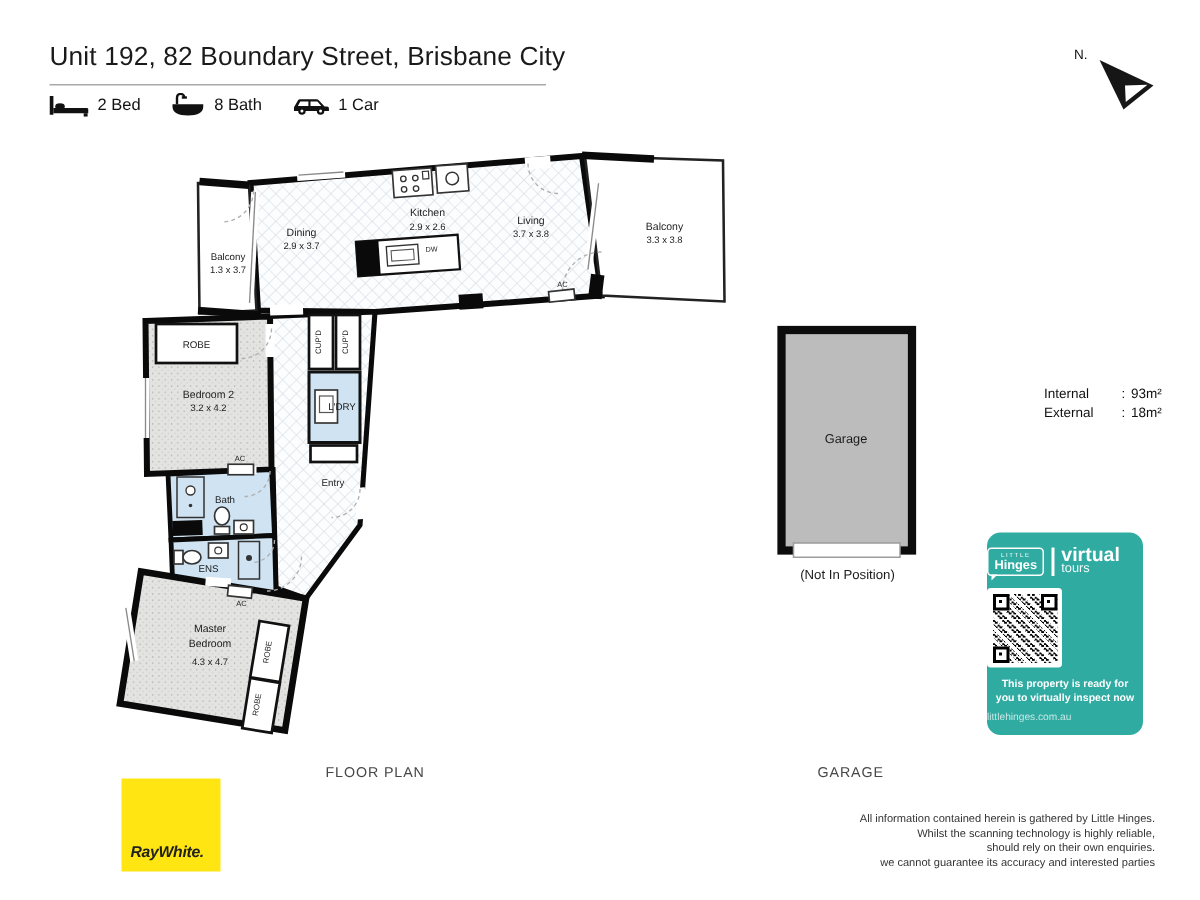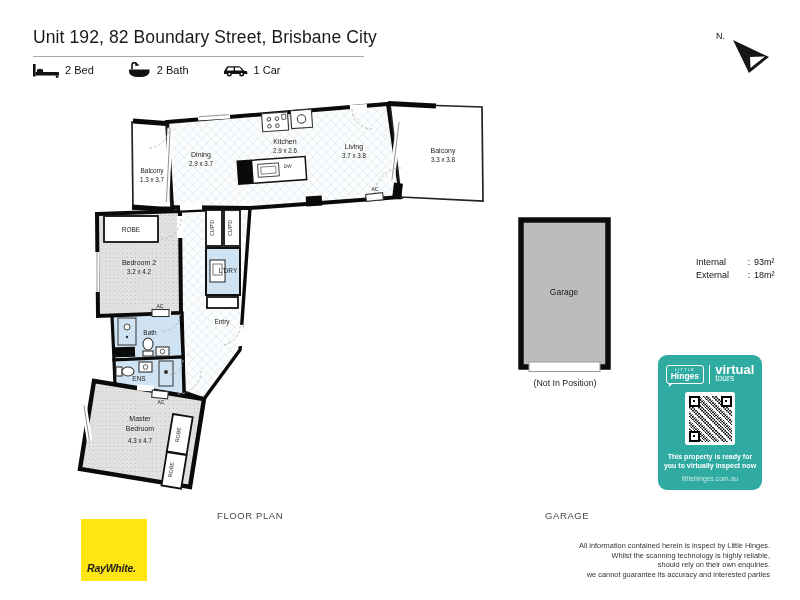--- a/index.html
+++ b/index.html
@@ -2,35 +2,35 @@
 <html><head>
 <meta charset="utf-8">
 <style>
   html,body{margin:0;padding:0;background:#fff;}
   #stage{position:relative;width:800px;height:600px;background:#fff;overflow:hidden;
          font-family:"Liberation Sans",sans-serif;color:#1b1b1b;}
   .abs{position:absolute;}
   
   #title{left:33px;top:27px;font-size:17.5px;color:#1a1a1a;letter-spacing:.1px;}
   #title-rule{left:33px;top:56px;width:331px;height:1px;background:#a9a9a9;}
-  .feat-row{left:33px;top:62px;display:flex;align-items:center;gap:20px;}
+  .feat-row{left:33px;top:62px;display:flex;align-items:center;gap:6px;}
   .feat{display:flex;align-items:center;gap:6px;margin-right:14px;}
   .feat-label{font-size:11px;color:#111;}
   .feat svg{display:block;}
   
   .caption{font-size:9.5px;letter-spacing:.6px;color:#474747;}
   #cap-floor{left:217px;top:510px;}
   #cap-garage{left:545px;top:510px;}
   
   #areas{left:696px;top:257px;display:grid;grid-template-columns:48px 10px 36px;
          grid-auto-rows:13px;font-size:9px;color:#101010;}
   #areas .sep{text-align:center;}
   
   #hinges{left:658px;top:355px;width:104px;height:135px;border-radius:9px;background:#2FABA2;
-          display:flex;flex-direction:column;align-items:center;box-sizing:border-box;padding-top:10px;}
+          display:flex;flex-direction:column;box-sizing:border-box;padding-top:10px;}
   .hz-logo{display:flex;align-items:center;gap:5px;}
   .hz-bubble{position:relative;border:1.3px solid #fff;border-radius:3px;padding:2px 4px 2.5px;text-align:center;}
   .hz-bubble:after{content:"";position:absolute;left:2px;bottom:-4px;width:0;height:0;
           border-style:solid;border-width:4.5px 4.5px 0 0;border-color:#fff transparent transparent transparent;}
   .hz-little{display:block;font-size:4px;letter-spacing:1.1px;color:#fff;line-height:4px;}
   .hz-brand{display:block;font-size:8.5px;font-weight:bold;color:#fff;line-height:8.5px;}
   .hz-div{width:1.2px;height:19px;background:#fff;}
   .hz-words{text-align:left;color:#fff;}
   .hz-w1{display:block;font-size:13px;font-weight:bold;line-height:8.5px;}
   .hz-w2{display:block;font-size:8.5px;line-height:9px;opacity:.95;}
@@ -83,21 +83,21 @@
       <span class="feat-label">2 Bed</span>
     </div>
     <div class="feat">
       <span>
         <svg width="23" height="16" viewBox="0 0 23 16">
           <path d="M1,7.5 H21.5 v1.5 c0,4.2 -3.6,6 -10.2,6 S1,13.2 1,9 Z" fill="#111"></path>
           <path d="M4,7.5 V3 a2.4,2.4 0 0 1 4.8,0" fill="none" stroke="#111" stroke-width="1.6"></path>
           <rect x="7.2" y="2.2" width="3.4" height="1.6" fill="#111"></rect>
         </svg>
       </span>
-      <span class="feat-label">2 Bath</span>
+      <span class="feat-label">8 Bath</span>
     </div>
     <div class="feat">
       <span>
         <svg width="25" height="15" viewBox="0 0 25 15">
           <path d="M1,11 V8.5 l2.6,-4.5 a1.6,1.6 0 0 1 1.4,-.8 h11 a2,2 0 0 1 1.5,.7 L21.4,8 H23 a1.3,1.3 0 0 1 1.3,1.3 V11 Z" fill="#111"></path>
           <path d="M5.2,4.6 L3.6,7.6 h7 V4.6 Z M12,4.6 V7.6 h7.2 l-2.6,-3 Z" fill="#fff"></path>
           <circle cx="6.3" cy="11" r="2.5" fill="#111"></circle>
             <circle cx="6.3" cy="11" r="1" fill="#fff"></circle>
           <circle cx="18.7" cy="11" r="2.5" fill="#111"></circle>
             <circle cx="18.7" cy="11" r="1" fill="#fff"></circle>
@@ -335,19 +335,19 @@
       <span style="display:block">you to virtually inspect now</span>
     </div>
     <div class="hz-site">littlehinges.com.au</div>
   </div>
 
   <div class="abs" id="raywhite">
     <span>RayWhite.</span>
   </div>
 
   <div class="abs" id="disclaimer">
-    <span>All information contained herein is inspect by Little Hinges.</span>
+    <span>All information contained herein is gathered by Little Hinges.</span>
     <span>Whilst the scanning technology is highly reliable,</span>
     <span>should rely on their own enquiries.</span>
     <span>we cannot guarantee its accuracy and interested parties</span>
   </div>
 
 </div>
 
 </body></html>

